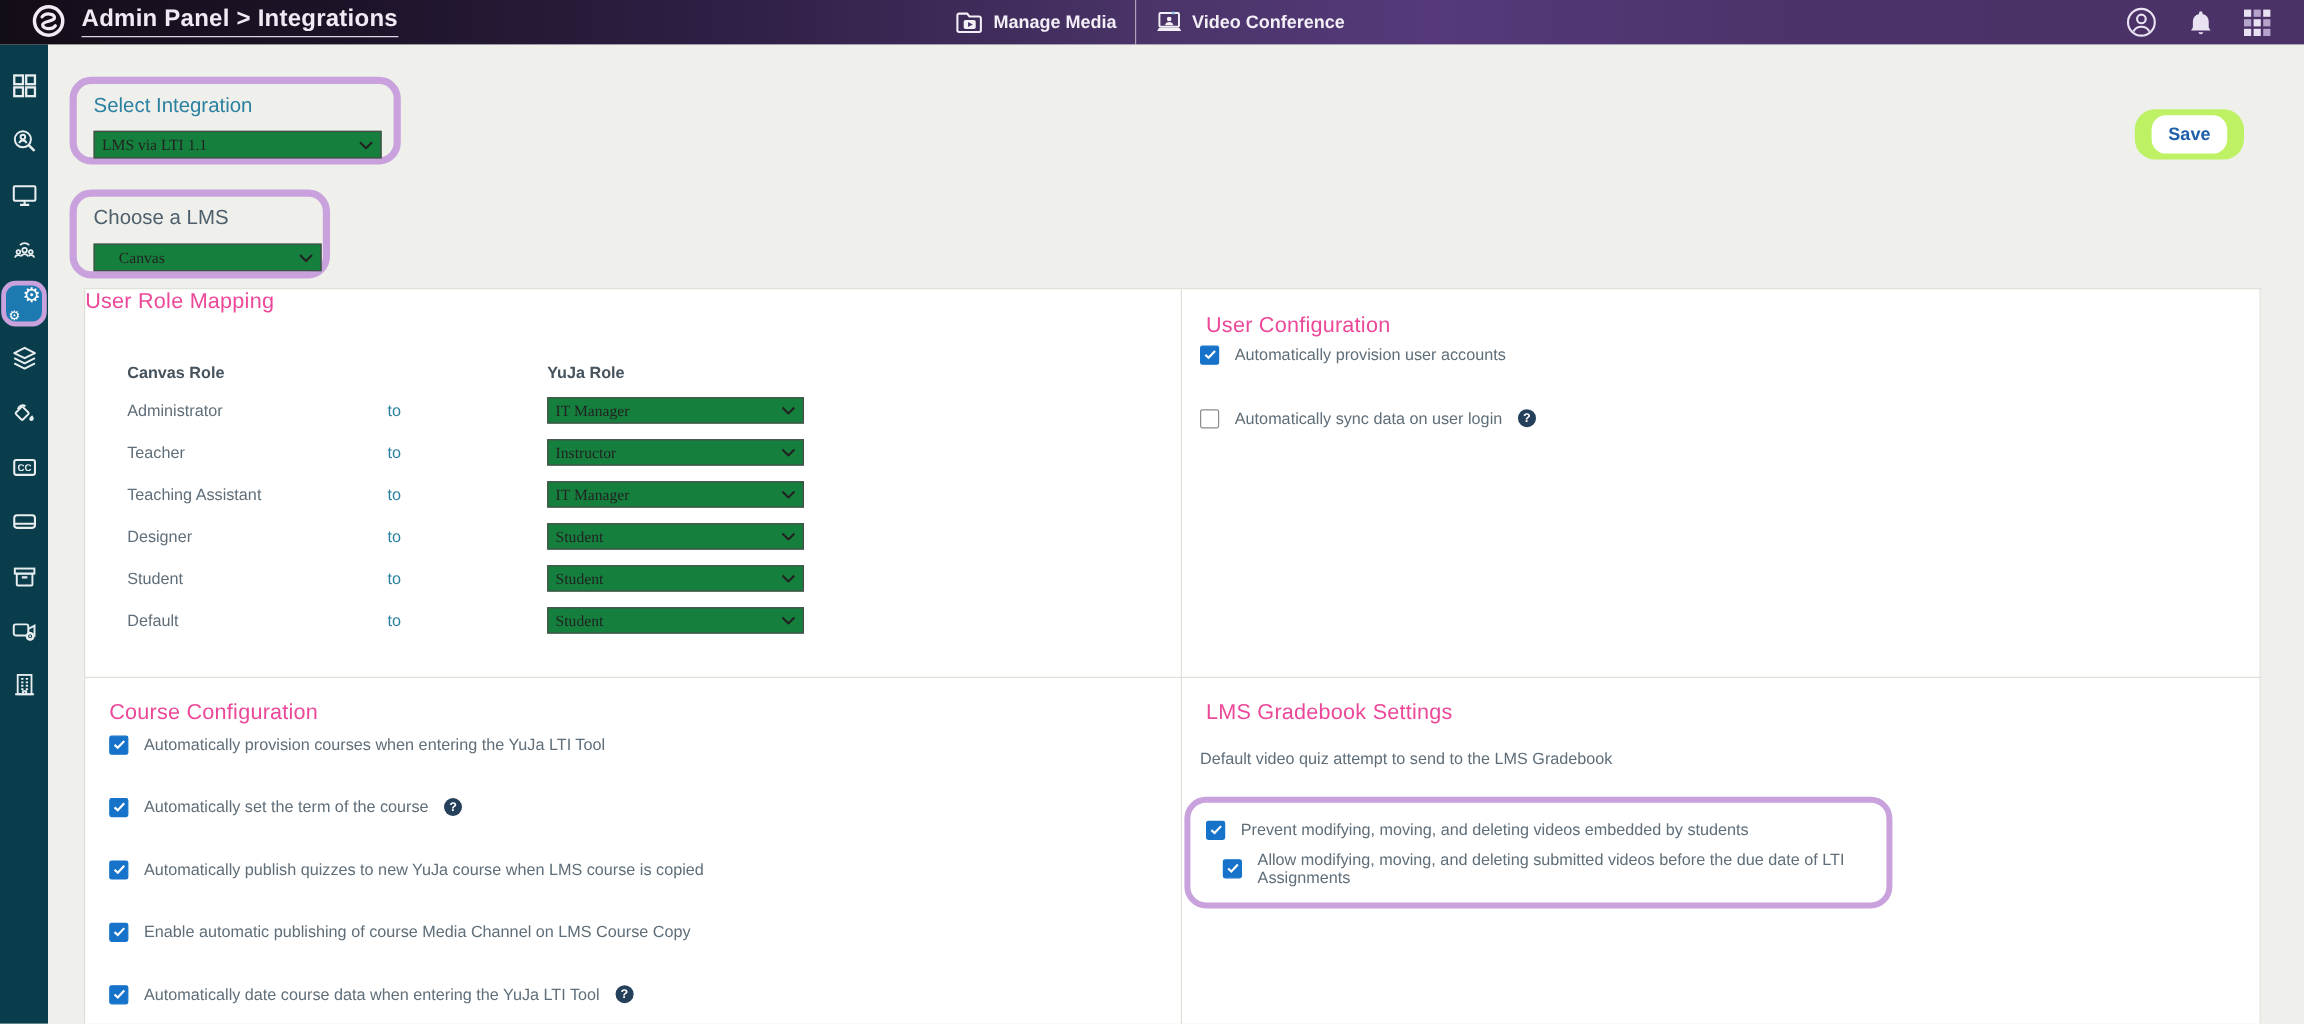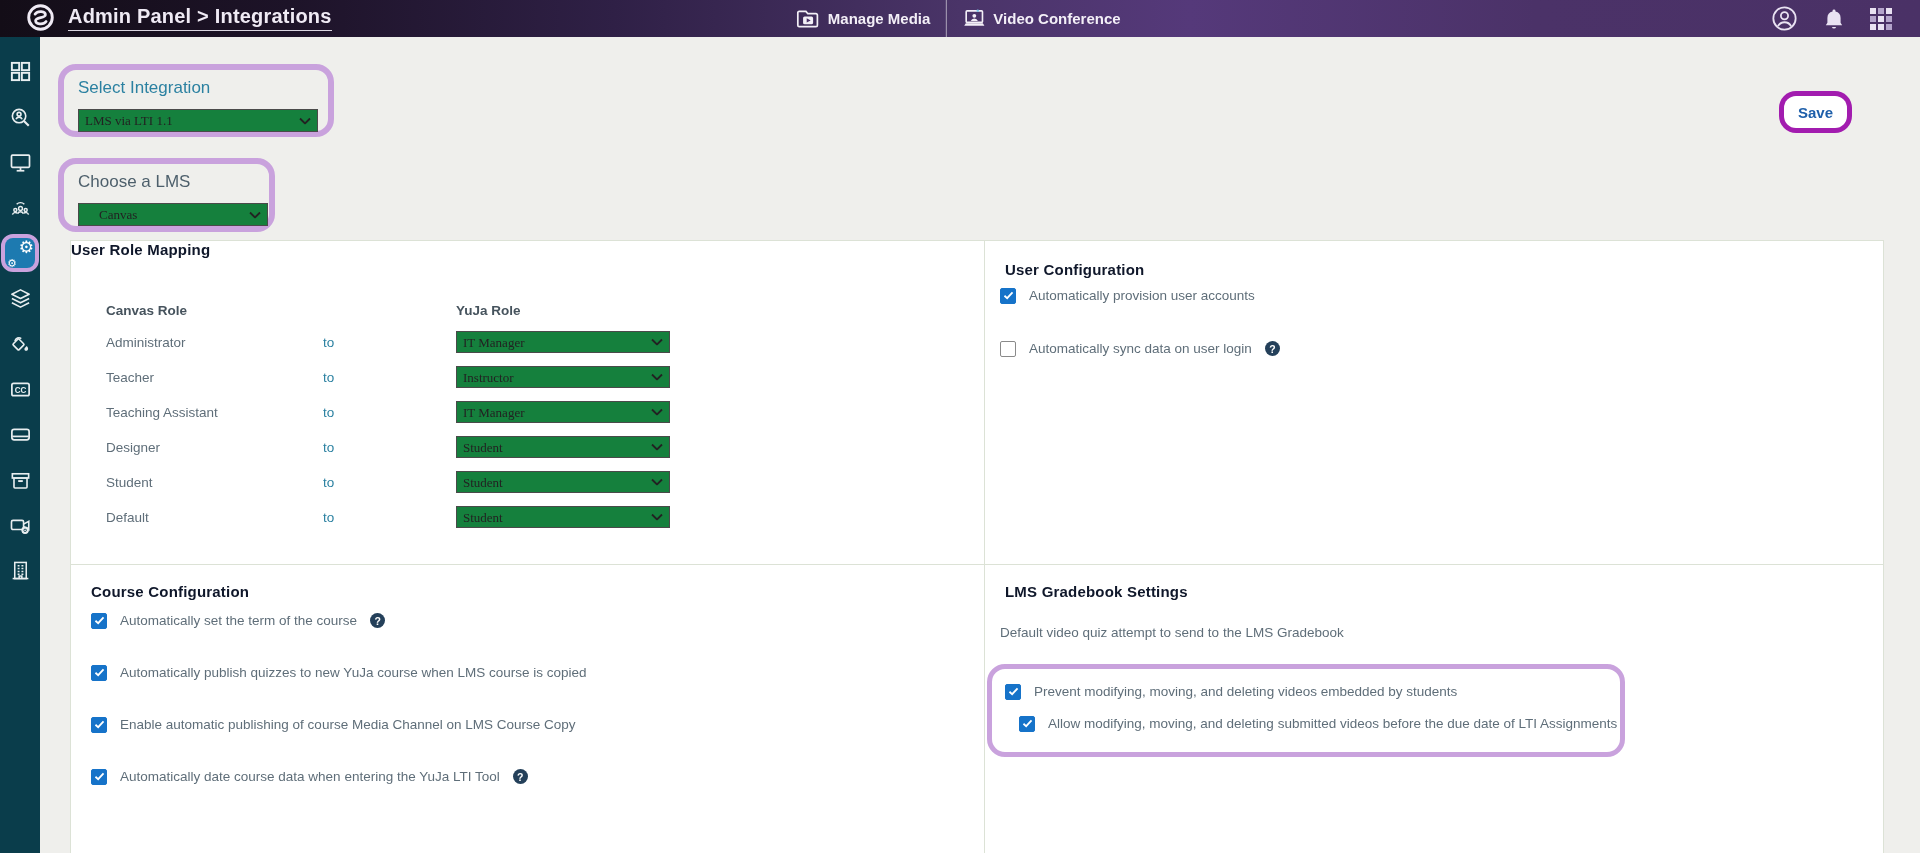--- a/index.html
+++ b/index.html
@@ -45,32 +45,32 @@
   #box-lms .ctl-label { color:#4d5f6b; }
 
   .select-wrap { position:relative; display:inline-block; }
   select { appearance:none; -webkit-appearance:none; width:100%; height:23px; border:1px solid #4a4a4a;
     border-radius:0; background:#15803d; color:#222; font-size:13px; font-family:Liberation Serif, serif; padding:0 22px 0 6px; }
   .chev { position:absolute; right:7px; top:50%; transform:translateY(-50%); pointer-events:none; line-height:0; }
   #sel-integration-wrap { position:absolute; left:14px; top:39px; width:240px; }
   #sel-lms-wrap { position:absolute; left:14px; top:39px; width:190px; }
   #sel-lms-wrap select { padding-left:20px; }
 
-  #save-ring { position:absolute; left:1739px; top:54px; width:73px; height:42px;
-    border-radius:17px; background:#a21caf; display:flex; align-items:center; justify-content:center; }
+  #save-ring { position:absolute; left:1739px; top:54px; width:91px; height:42px;
+    border-radius:17px; background:#bef264; display:flex; align-items:center; justify-content:center; }
   #save-btn { width:63px; height:32px; border:none; border-radius:12px; background:#fff;
     color:#1e5faa; font-size:15px; font-weight:bold; font-family:inherit; cursor:pointer; }
 
   
   #panels { position:absolute; left:30px; top:203px; width:1814px; height:613px;
     display:grid; grid-template-columns:915px 899px; grid-template-rows:325px 288px; }
   .panel { background:#fff; border:1px solid #dce2d6; position:relative; }
   .panel.c2 { border-left:none; }
   .panel.r2 { border-top:none; border-bottom:none; }
-  .panel h2 { position:absolute; font-size:15px; font-weight:bold; color:#0f172a; letter-spacing:.2px; }
+  .panel h2 { position:absolute; font-size:18px; font-weight:normal; color:#ec4899; letter-spacing:.2px; }
 
   
   #urm-headers { position:absolute; top:62px; left:35px; right:20px; font-size:13.5px; font-weight:bold; color:#46535d; }
   #urm-col2 { position:absolute; left:350px; top:0; }
   #role-rows { position:absolute; top:90px; left:35px; right:20px; display:flex; flex-direction:column; gap:13px; }
   .role-row { display:flex; align-items:center; height:22px; font-size:13.5px; }
   .role-name { width:217px; color:#5f6e79; }
   .role-to { width:133px; color:#2b81a1; }
   .role-select { width:214px; }
   .role-select select { height:22px; }
@@ -89,21 +89,21 @@
   .help.show { display:inline-flex; width:15px; height:15px; border-radius:50%; background:#24405a;
     color:#fff; font-size:10.5px; font-weight:bold; align-items:center; justify-content:center; cursor:pointer; }
 
   #uc-list { position:absolute; top:46px; left:15px; right:20px; gap:36px; }
   #cc-list { position:absolute; top:47px; left:20px; right:20px; gap:35px; }
 
   
   #gb-default-label { position:absolute; left:15px; top:60px; font-size:13.5px; color:#5f6e79; }
   #gb-select-wrap { position:absolute; left:445px; top:52px; width:292px; }
   #gb-select-wrap select { text-align:center; }
-  #gb-group { position:absolute; left:2px; top:99px; width:638px; height:93px;
+  #gb-group { position:absolute; left:2px; top:99px; width:590px; height:93px;
     border:5px solid #c9a2dd; border-radius:18px; padding:14px 0 0 13px; }
   #gb-list { gap:15px; }
 </style>
 </head>
 <body>
 
 <div id="topbar">
   <div id="brand">
     <span style="line-height:0;">
       <svg viewBox="0 0 32 32" width="29" height="29">
@@ -400,20 +400,29 @@
     </span>
     <span class="cb-label">Automatically sync data on user login</span>
     <span class="help show">?</span>
   </div>
 </div>
     </div>
 
     <div class="panel r2">
       <h2 style="top:18px; left:20px;">Course Configuration</h2>
       <div class="cb-list" id="cc-list">
+  <div class="cb-row">
+    <span class="cb checked">
+      <svg viewBox="0 0 12 10" width="11" height="9">
+                <path d="M1.5 5.3 L4.5 8 L10.5 1.6" stroke="#fff" stroke-width="2" fill="none"></path>
+              </svg>
+    </span>
+    <span class="cb-label">Automatically provision courses when entering the YuJa LTI Tool</span>
+
+  </div>
 
   <div class="cb-row">
     <span class="cb checked">
       <svg viewBox="0 0 12 10" width="11" height="9">
                 <path d="M1.5 5.3 L4.5 8 L10.5 1.6" stroke="#fff" stroke-width="2" fill="none"></path>
               </svg>
     </span>
     <span class="cb-label">Automatically set the term of the course</span>
     <span class="help show">?</span>
   </div>

